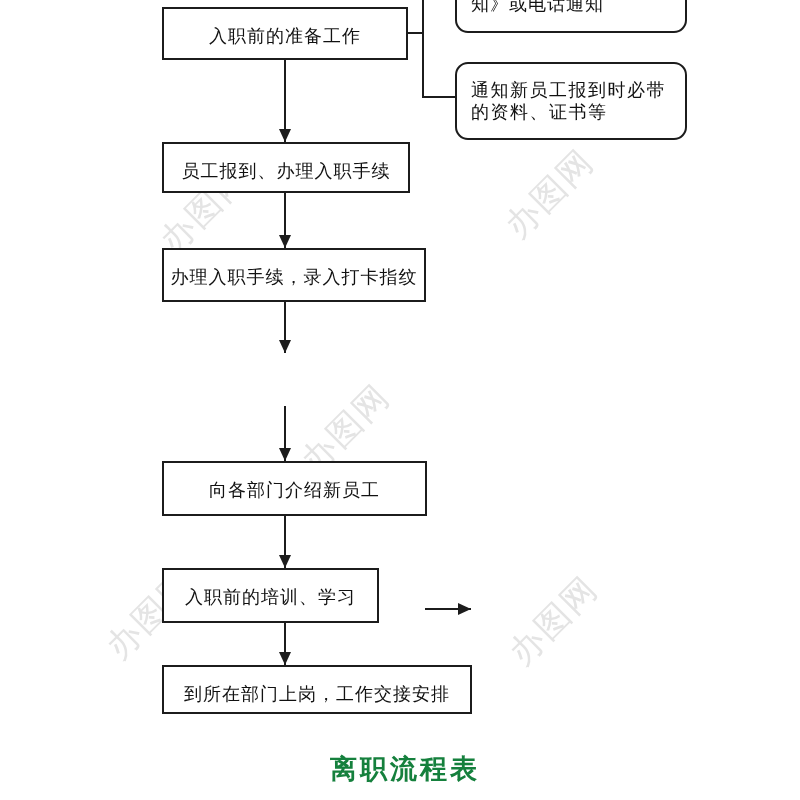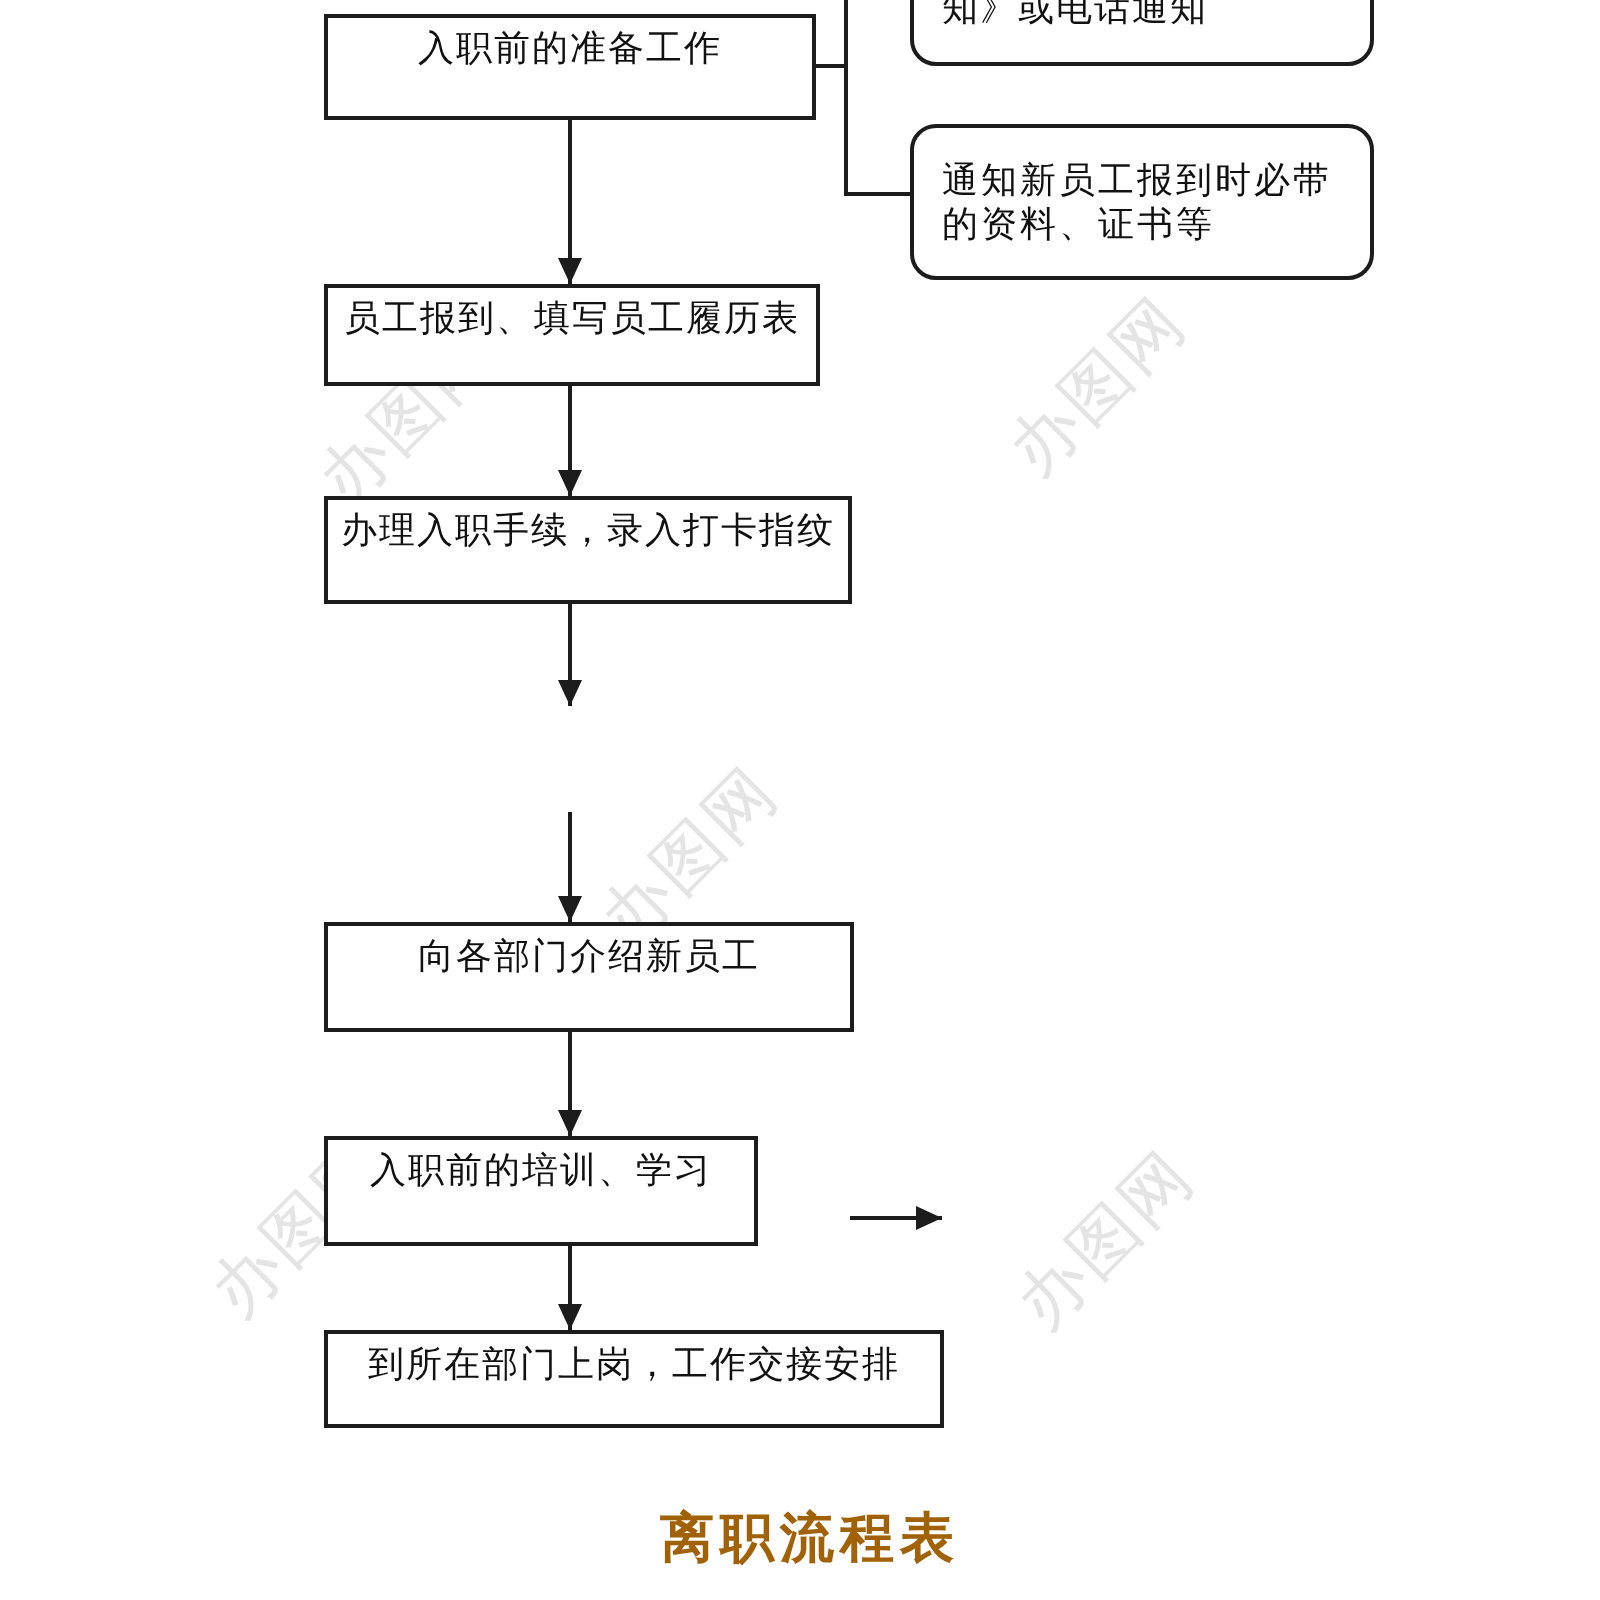--- a/index.html
+++ b/index.html
@@ -13,21 +13,21 @@
     font-size:34px;letter-spacing:2px;color:#e4e4e4;
     transform:rotate(-45deg);transform-origin:center;z-index:0;
     font-family:"Liberation Sans","DejaVu Sans",sans-serif;user-select:none;
   }
   
   .box{
     position:absolute;box-sizing:border-box;border:2px solid #1c1c1c;background:#fff;
     display:flex;justify-content:center;z-index:2;
     font-size:18px;letter-spacing:1px;line-height:22px;text-align:center;
   }
-  .step{align-items:flex-start;padding-top:4px;}
+  .step{align-items:flex-start;padding-top:16px;}
   .callout{border-radius:13px;align-items:center;text-align:left;}
   .callout-clipped{align-items:flex-end;justify-content:flex-start;padding:0 14px 16px 14px;}
   .callout-wrap{justify-content:flex-start;padding:16px 14px;letter-spacing:1.5px;}
   .callout-plain{letter-spacing:0;}
   
   .seg{position:absolute;background:#1c1c1c;z-index:1;}
   
   .arrow-v{position:absolute;width:2px;background:#1c1c1c;z-index:1;}
   .arrow-v .head{
     position:absolute;bottom:0;left:-5px;width:0;height:0;
@@ -37,21 +37,21 @@
   .arrow-h{position:absolute;height:2px;background:#1c1c1c;z-index:1;}
   .arrow-h .head{
     position:absolute;right:0;top:-5px;width:0;height:0;
     border-top:6px solid transparent;border-bottom:6px solid transparent;
     border-left:13px solid #1c1c1c;
   }
   
   .page-title{
     position:absolute;left:10px;width:790px;top:751px;text-align:center;
     font-family:Liberation Mono, monospace;
-    font-weight:bold;font-size:27px;letter-spacing:3px;color:#a16207;z-index:2;
+    font-weight:bold;font-size:27px;letter-spacing:3px;color:#15803d;z-index:2;
   }
 </style>
 </head>
 <body>
 
 <div class="canvas">
 
   <div class="wm" style="left:134px;top:188px;">办图网</div>
   <div class="wm" style="left:479px;top:173px;">办图网</div>
   <div class="wm" style="left:275px;top:408px;">办图网</div>
@@ -79,21 +79,21 @@
     </div>
   <div class="arrow-v" style="left:284px;top:623px;height:42px;">
       <i class="head"></i>
     </div>
 
   <div class="arrow-h" style="left:425px;top:608px;width:46px;">
       <i class="head"></i>
     </div>
 
   <div class="box step" style="left:162px;top:7px;width:246px;height:53px;">入职前的准备工作</div>
-  <div class="box step" style="left:162px;top:142px;width:248px;height:51px;">员工报到、填写员工履历表</div>
+  <div class="box step" style="left:162px;top:142px;width:248px;height:51px;">员工报到、办理入职手续</div>
   <div class="box step" style="left:162px;top:248px;width:264px;height:54px;">办理入职手续，录入打卡指纹</div>
   <div class="box step" style="left:162px;top:461px;width:265px;height:55px;">向各部门介绍新员工</div>
   <div class="box step" style="left:162px;top:568px;width:217px;height:55px;">入职前的培训、学习</div>
   <div class="box step" style="left:162px;top:665px;width:310px;height:49px;text-align:right;">到所在部门上岗，工作交接安排</div>
 
   <div class="box callout callout-clipped" style="left:455px;top:-45px;width:232px;height:78px;">知》或电话通知</div>
   <div class="box callout callout-wrap" style="left:455px;top:62px;width:232px;height:78px;">通知新员工报到时必带的资料、证书等</div>
 
   <div class="page-title">离职流程表</div>
 

